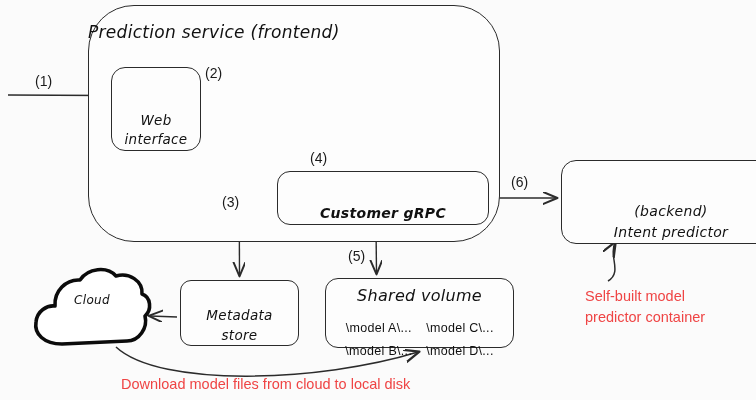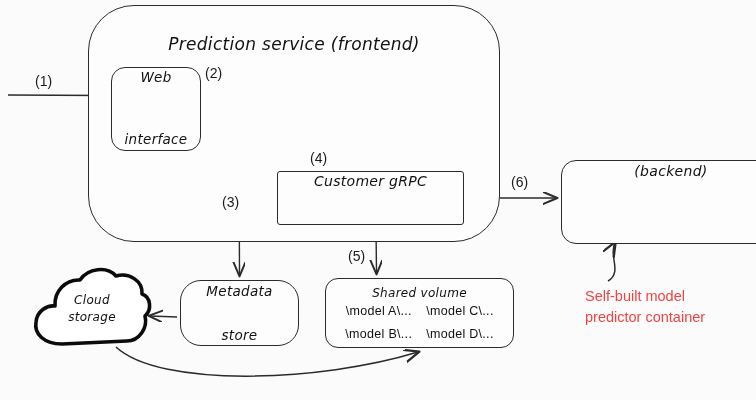--- a/index.html
+++ b/index.html
@@ -17,21 +17,21 @@
   }
   
   .hbox {
     position: absolute;
     box-sizing: border-box;
     border: 1.6px solid #2b2b2b;
     background: #fdfdfd;
     display: flex;
     flex-direction: column;
     align-items: center;
-    justify-content: space-between;
+    justify-content: flex-end;
     text-align: center;
     color: #111;
   }
   .hand {
     font-family: "DejaVu Sans", sans-serif;
     font-style: italic;
     letter-spacing: 0.3px;
   }
   .outer-group {
     position: absolute;
@@ -40,23 +40,23 @@
     width: 412px;
     height: 237px;
     border: 1.7px solid #2b2b2b;
     border-radius: 46px 46px 46px 46px;
     background: #fdfdfd;
     box-sizing: border-box;
   }
   .group-title {
     position: absolute;
     left: 88px;
-    top: 34px;
+    top: 22px;
     width: 412px;
-    text-align: center;
+    text-align: left;
     font-size: 17px;
     color: #111;
   }
   #box-web {
     left: 111px; top: 67px; width: 90px; height: 84px;
     border-radius: 14px;
     font-size: 13.5px;
     line-height: 1.45;
   }
   #box-pcm {
@@ -64,45 +64,46 @@
     border-radius: 14px;
     align-items: flex-start;
     justify-content: center;
     padding: 6px 0 6px 14px;
     text-align: left;
     font-size: 14px;
     line-height: 1.42;
   }
   #box-pcm .line { display: block; white-space: nowrap; }
   #box-grpc {
-    left: 277px; top: 171px; width: 187px; height: 54px;
-    border-radius: 3px;
+    left: 277px; top: 171px; width: 212px; height: 54px;
+    border-radius: 13px;
     font-size: 14px;
     line-height: 1.4;
+    font-weight: bold;
   }
   #box-backend {
     left: 561px; top: 160px; width: 220px; height: 84px;
     border-radius: 15px;
     font-size: 14px;
     line-height: 1.5;
   }
   #box-meta {
     left: 180px; top: 280px; width: 119px; height: 66px;
-    border-radius: 21px;
+    border-radius: 11px;
     font-size: 13.5px;
     line-height: 1.5;
   }
   #box-volume {
     left: 325px; top: 278px; width: 189px; height: 70px;
     border-radius: 13px;
     justify-content: flex-start;
     padding-top: 7px;
     font-size: 13.5px;
   }
-  #box-volume .vol-title { font-size: 12px; margin-bottom: 4px; }
+  #box-volume .vol-title { font-size: 16px; margin-bottom: 16px; }
   .vol-grid {
     display: grid;
     grid-template-columns: auto auto;
     gap: 9px 14px;
     font-family: "Liberation Sans", sans-serif;
     font-style: normal;
     font-size: 12.5px;
     color: #111;
   }
   
@@ -216,51 +217,52 @@
     <span>interface</span>
   </div>
 
 
   <div class="hbox hand" id="box-grpc">
     <span>Customer gRPC</span>
   </div>
 
   <div class="hbox hand" id="box-backend">
     <span>(backend)</span>
+    <span>Intent predictor</span>
   </div>
 
   <div class="hbox hand" id="box-meta">
     <span>Metadata</span>
     <span>store</span>
   </div>
 
   <div class="hbox hand" id="box-volume">
     <span class="vol-title">Shared volume</span>
     <div class="vol-grid">
       <span>\model A\...</span>
       <span>\model C\...</span>
       <span>\model B\...</span>
       <span>\model D\...</span>
     </div>
   </div>
 
   <div id="cloud">
     <div class="cloud-label hand">
       <div>Cloud</div>
-      <div>storage</div>
     </div>
   </div>
 
   <div class="step" style="left:35px; top:73px;">(1)</div>
   <div class="step" style="left:205px; top:65px;">(2)</div>
   <div class="step" style="left:222px; top:194px;">(3)</div>
   <div class="step" style="left:310px; top:150px;">(4)</div>
   <div class="step" style="left:348px; top:248px;">(5)</div>
   <div class="step" style="left:511px; top:174px;">(6)</div>
 
   <div class="caption" style="left:585px; top:286px;">
     <div>Self-built model</div>
     <div>predictor container</div>
   </div>
 
+  <div class="caption" style="left:121px; top:374px;">Download model files from cloud to local disk</div>
 
 
 </div>
 
 </body></html>

